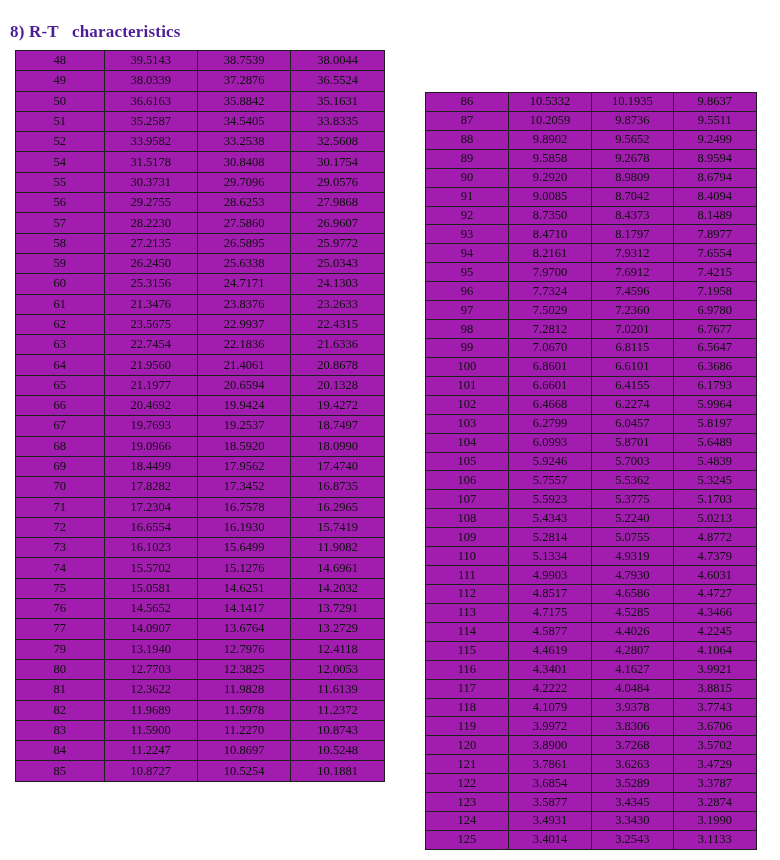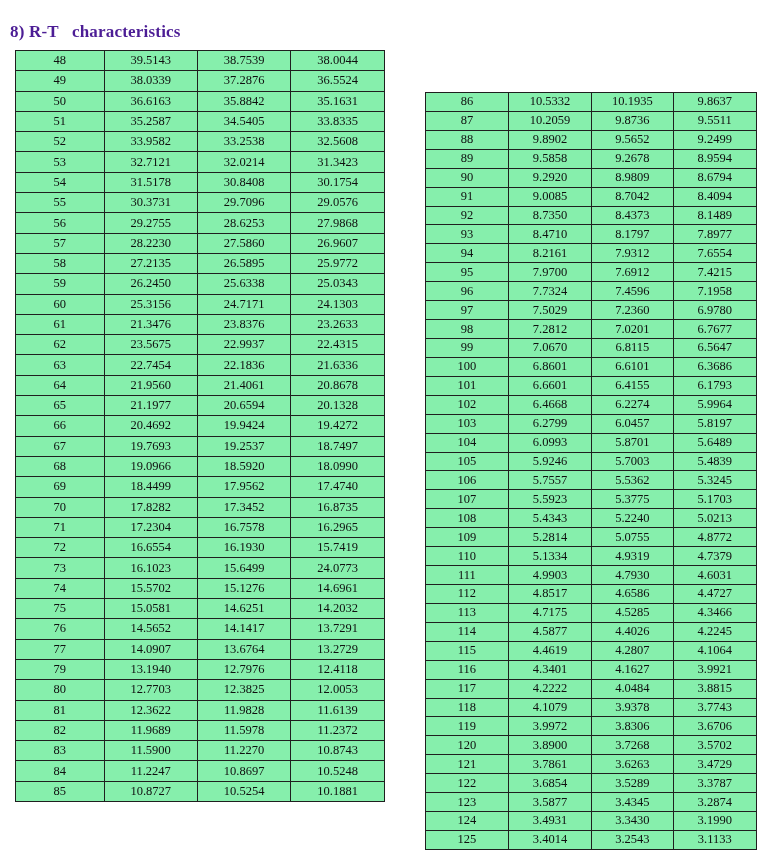--- a/index.html
+++ b/index.html
@@ -17,21 +17,21 @@
     font-size: 17px;
     font-weight: bold;
     color: #4c1d95;
     white-space: pre;
     letter-spacing: 0.2px;
   }
   table.tbl {
     position: absolute;
     border-collapse: collapse;
     table-layout: fixed;
-    background: #86efac;
+    background: #a21caf;
     border: 1px solid #1a1a1a;
   }
   table.tbl td {
     border: 1px solid #1f1f1f;
     text-align: center;
     vertical-align: middle;
     font-size: 12.5px;
     color: #0f0f0f;
     padding: 0;
     overflow: hidden;
@@ -80,26 +80,20 @@
           <td>34.5405</td>
           <td>33.8335</td>
         </tr>
         <tr>
           <td>52</td>
           <td>33.9582</td>
           <td>33.2538</td>
           <td>32.5608</td>
         </tr>
         <tr>
-          <td>53</td>
-          <td>32.7121</td>
-          <td>32.0214</td>
-          <td>31.3423</td>
-        </tr>
-        <tr>
           <td>54</td>
           <td>31.5178</td>
           <td>30.8408</td>
           <td>30.1754</td>
         </tr>
         <tr>
           <td>55</td>
           <td>30.3731</td>
           <td>29.7096</td>
           <td>29.0576</td>
@@ -203,21 +197,21 @@
         <tr>
           <td>72</td>
           <td>16.6554</td>
           <td>16.1930</td>
           <td>15.7419</td>
         </tr>
         <tr>
           <td>73</td>
           <td>16.1023</td>
           <td>15.6499</td>
-          <td>24.0773</td>
+          <td>11.9082</td>
         </tr>
         <tr>
           <td>74</td>
           <td>15.5702</td>
           <td>15.1276</td>
           <td>14.6961</td>
         </tr>
         <tr>
           <td>75</td>
           <td>15.0581</td>

